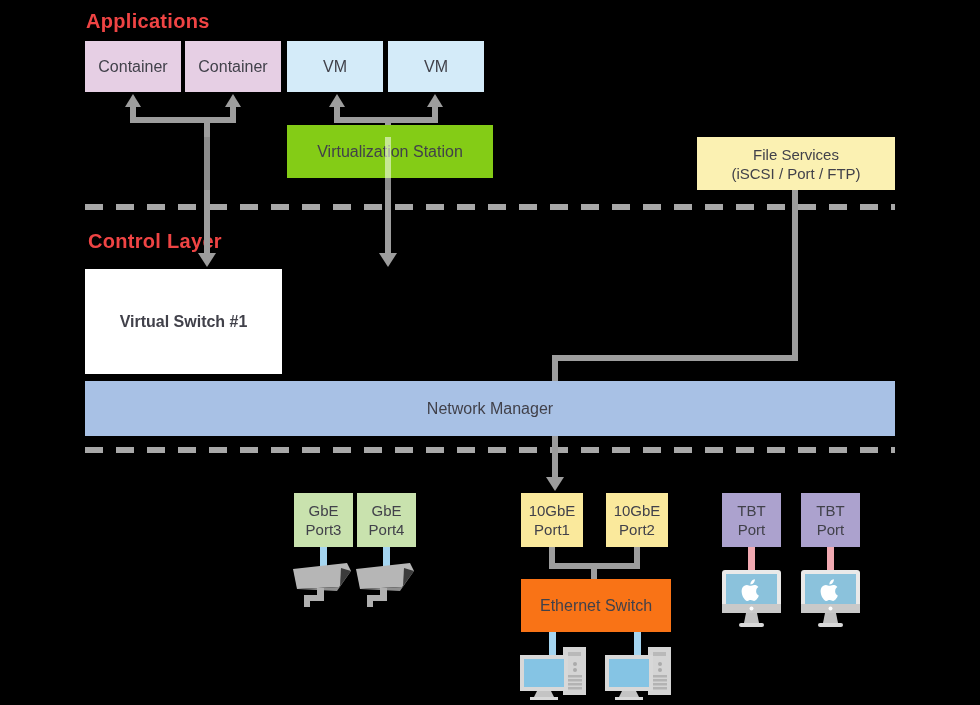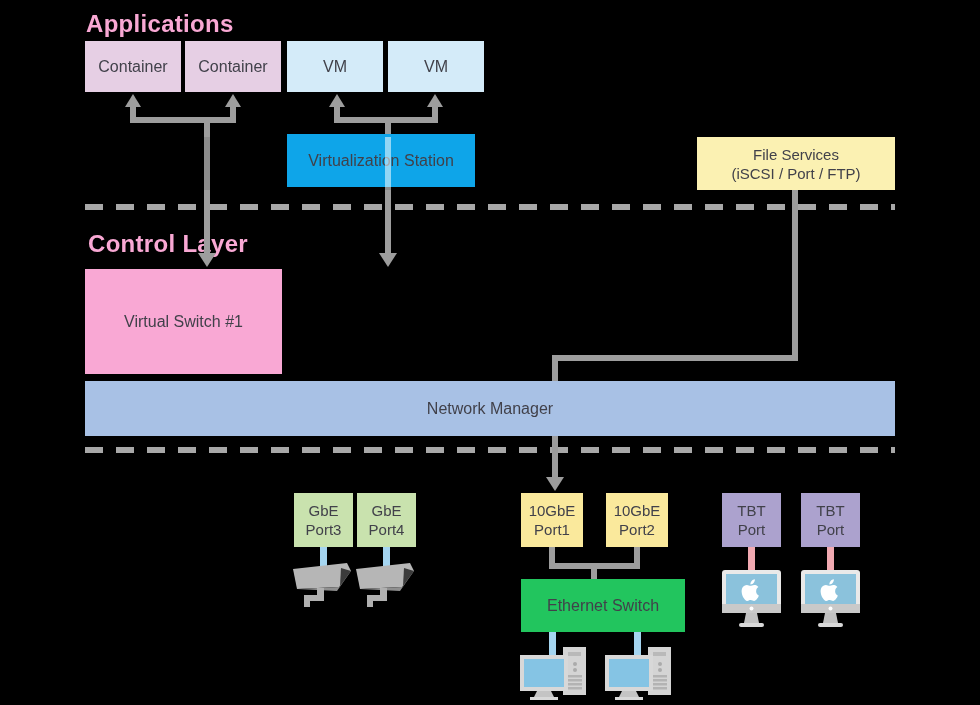--- a/index.html
+++ b/index.html
@@ -1,20 +1,20 @@
 <!DOCTYPE html>
 <html><head>
 <meta charset="utf-8">
 <style>
   html,body{margin:0;padding:0;background:#000;}
   #canvas{
     position:relative;width:980px;height:705px;background:#000;overflow:hidden;
     font-family:"Liberation Sans","DejaVu Sans",sans-serif;
   }
-  .title{position:absolute;font-size:24px;font-weight:700;color:#f9a8d4;letter-spacing:.3px;}
+  .title{position:absolute;font-size:20px;font-weight:700;color:#ef4444;letter-spacing:.3px;}
   .box{position:absolute;display:flex;align-items:center;justify-content:center;
        text-align:center;font-size:16px;color:#41414a;}
   .box .l2{display:block;}
   .two-line{flex-direction:column;font-size:15px;line-height:19px;}
   .seg{position:absolute;background:#9d9d9d;}
   .seg-blue{position:absolute;background:#a5d5f0;}
   .seg-pink{position:absolute;background:#f1a9b1;}
   .stripe{position:absolute;background:rgba(255,255,255,0.55);}
   .arrow-up{position:absolute;width:0;height:0;
     border-left:8px solid transparent;border-right:8px solid transparent;
@@ -74,49 +74,49 @@
   <div class="seg-blue" style="left:634px;top:632px;width:7px;height:28px;"></div>
 
   <div class="seg-pink" style="left:748px;top:547px;width:7px;height:25px;"></div>
   <div class="seg-pink" style="left:827px;top:547px;width:7px;height:25px;"></div>
 
   <div class="box" style="left:85px;top:41px;width:96px;height:51px;background:#E6CFE4;">Container</div>
   <div class="box" style="left:185px;top:41px;width:96px;height:51px;background:#E6CFE4;">Container</div>
   <div class="box" style="left:287px;top:41px;width:96px;height:51px;background:#D4EBF9;">VM</div>
   <div class="box" style="left:388px;top:41px;width:96px;height:51px;background:#D4EBF9;">VM</div>
 
-  <div class="box" style="left:287px;top:134px;width:188px;height:53px;background:#0ea5e9;">Virtualization Station</div>
+  <div class="box" style="left:287px;top:125px;width:206px;height:53px;background:#84cc16;">Virtualization Station</div>
   <div class="box two-line" style="left:697px;top:137px;width:198px;height:53px;background:#FBF1B2;">
     <span class="l2">File Services</span>
     <span class="l2">(iSCSI / Port / FTP)</span>
   </div>
 
   <div class="stripe" style="left:204px;top:137px;width:6px;height:53px;"></div>
   <div class="stripe" style="left:385px;top:137px;width:6px;height:53px;"></div>
 
-  <div class="box" style="left:85px;top:269px;width:197px;height:105px;background:#f9a8d4;">Virtual Switch #1</div>
+  <div class="box" style="left:85px;top:269px;width:197px;height:105px;background:#ffffff;font-weight:bold;">Virtual Switch #1</div>
   <div class="box" style="left:85px;top:381px;width:810px;height:55px;background:#A8C1E5;">Network Manager</div>
 
   <div class="box two-line" style="left:294px;top:493px;width:59px;height:54px;background:#C9E2AE;">
     <span class="l2">GbE</span>
     <span class="l2">Port3</span>
   </div>
   <div class="box two-line" style="left:357px;top:493px;width:59px;height:54px;background:#C9E2AE;">
     <span class="l2">GbE</span>
     <span class="l2">Port4</span>
   </div>
   <div class="box two-line" style="left:521px;top:493px;width:62px;height:54px;background:#FAE99C;">
     <span class="l2">10GbE</span>
     <span class="l2">Port1</span>
   </div>
   <div class="box two-line" style="left:606px;top:493px;width:62px;height:54px;background:#FAE99C;">
     <span class="l2">10GbE</span>
     <span class="l2">Port2</span>
   </div>
-  <div class="box" style="left:521px;top:579px;width:164px;height:53px;background:#22c55e;">Ethernet Switch</div>
+  <div class="box" style="left:521px;top:579px;width:150px;height:53px;background:#f97316;">Ethernet Switch</div>
 
   <div class="box two-line" style="left:722px;top:493px;width:59px;height:54px;background:#ACA2CE;">
     <span class="l2">TBT</span>
     <span class="l2">Port</span>
   </div>
   <div class="box two-line" style="left:801px;top:493px;width:59px;height:54px;background:#ACA2CE;">
     <span class="l2">TBT</span>
     <span class="l2">Port</span>
   </div>
 

